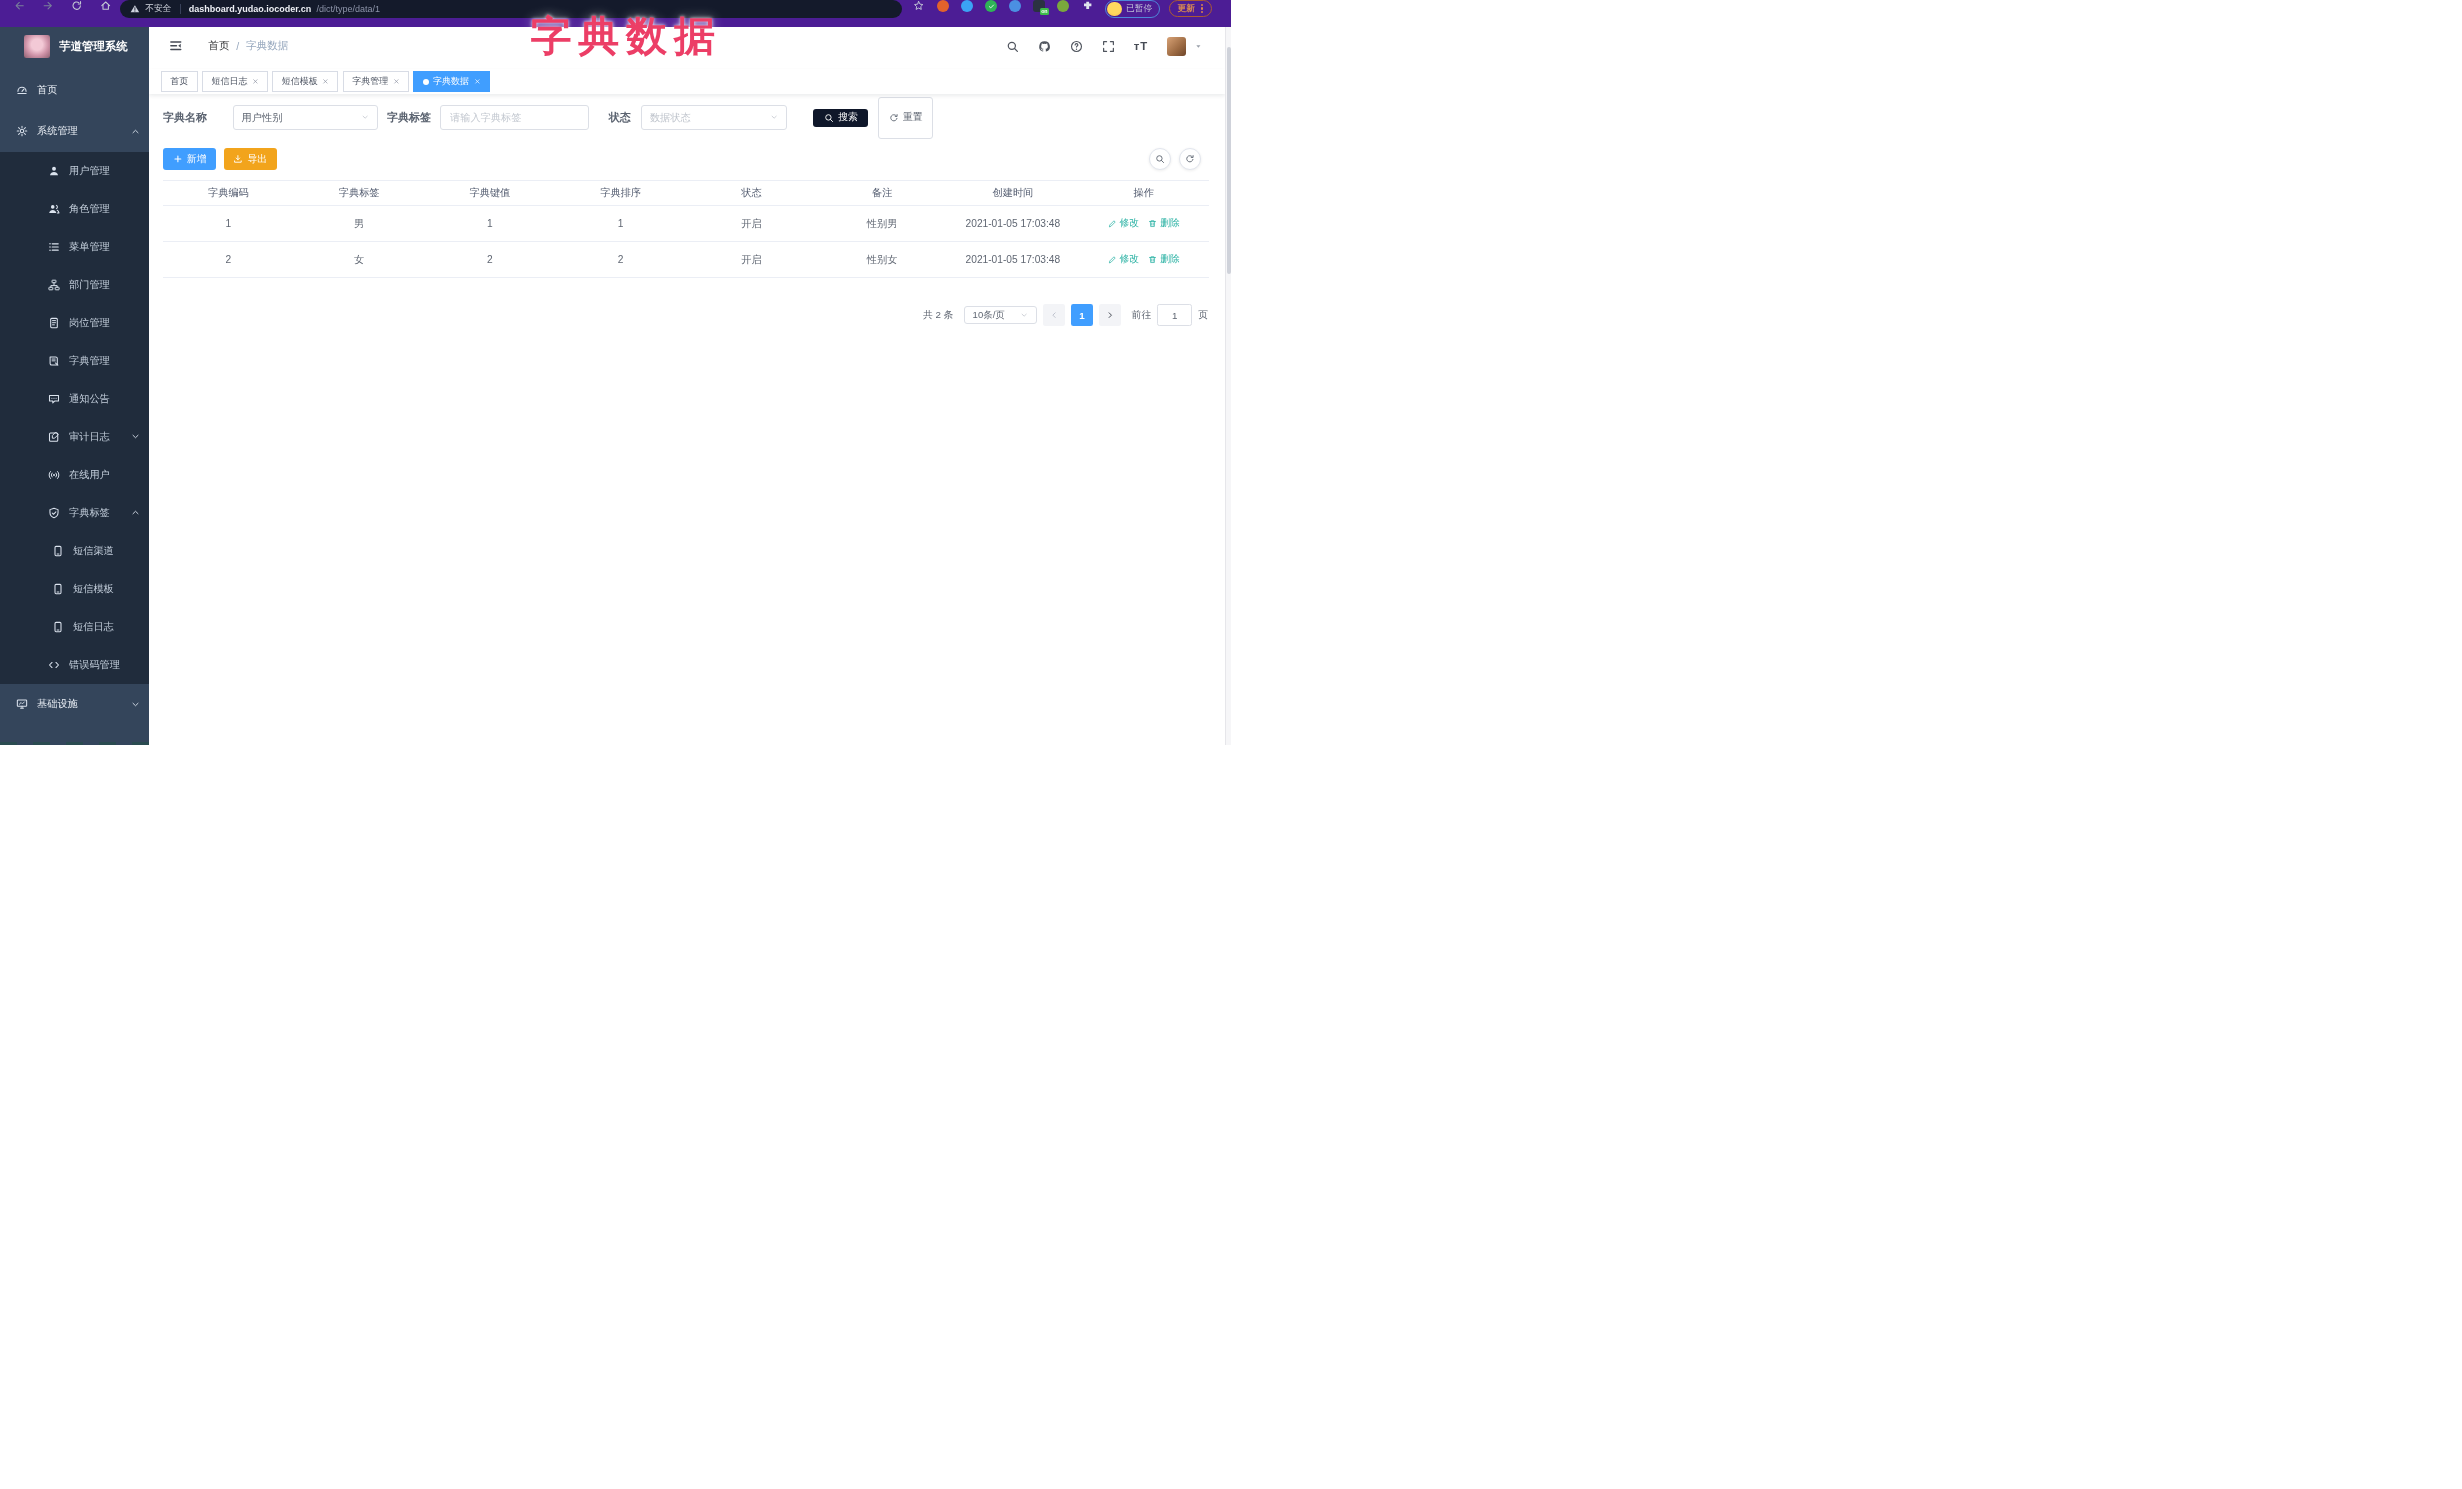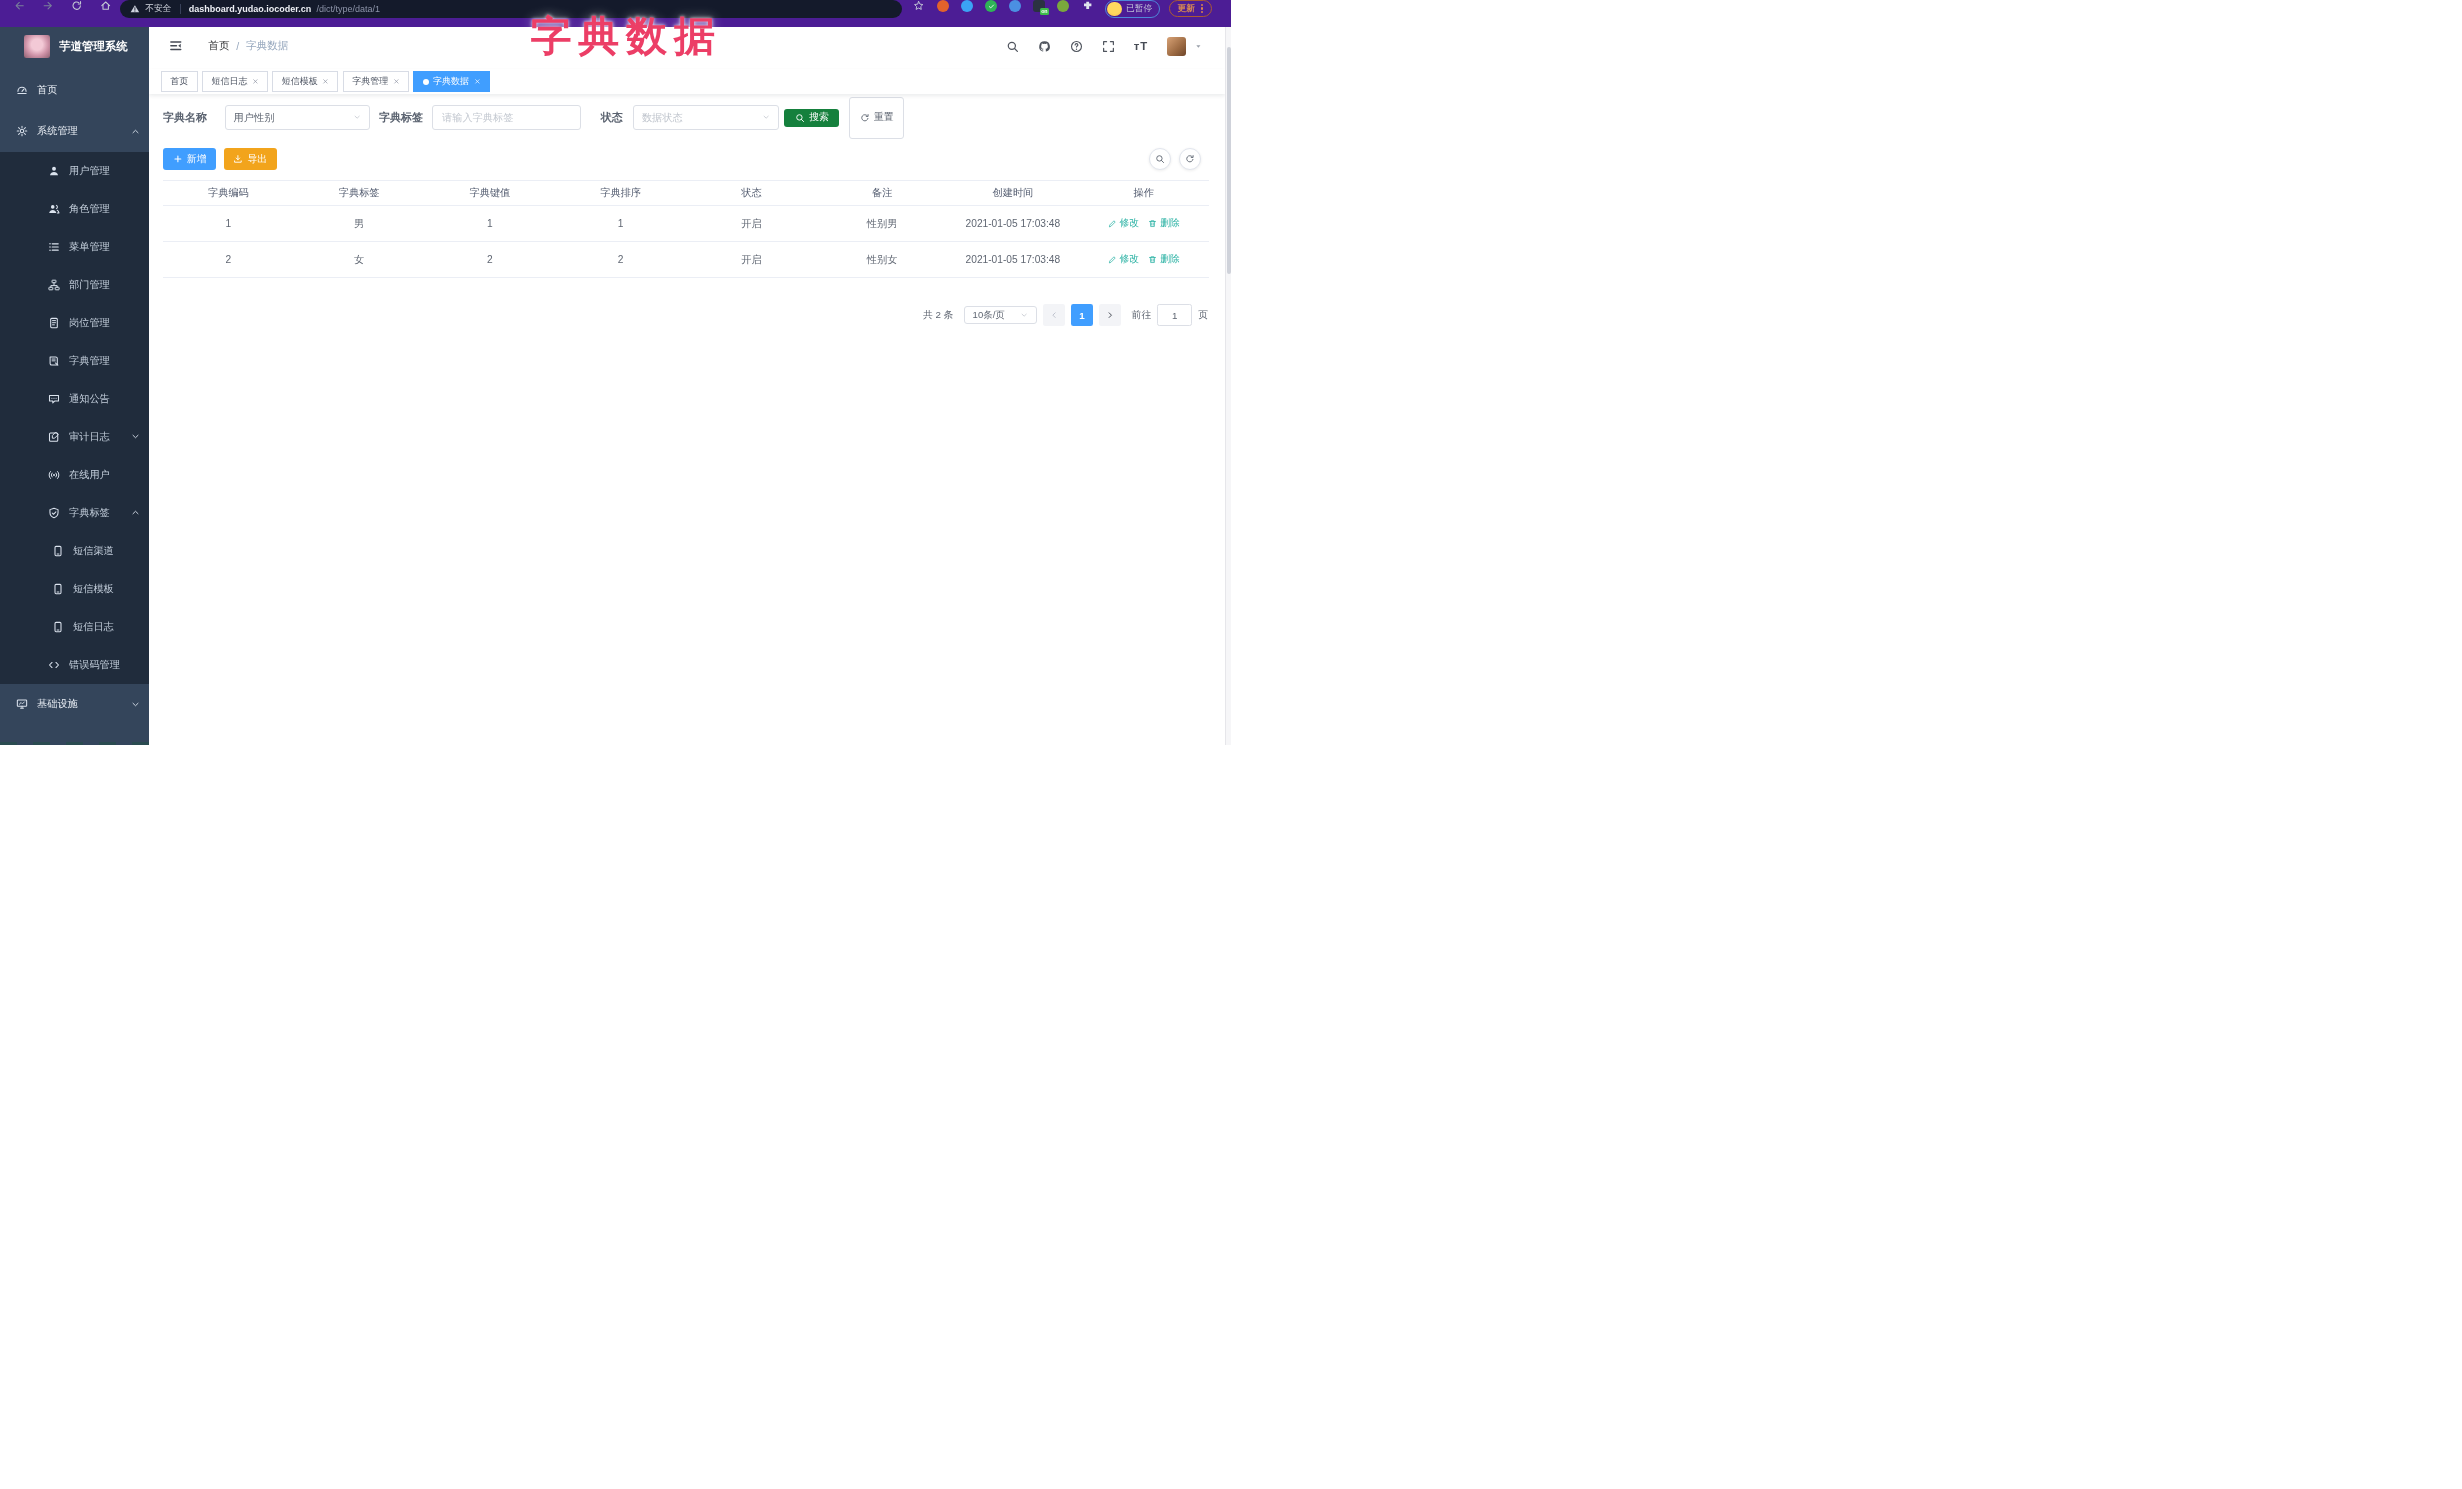--- a/index.html
+++ b/index.html
@@ -71,31 +71,31 @@
 .tab{height:20.5px;display:inline-flex;align-items:center;padding:0 8.3px;border:0.8px solid #d8dce5;font-size:9px;color:#4d5462;background:#fff;cursor:pointer;gap:4.5px;white-space:nowrap}
 .tab-dot{width:6px;height:6px;border-radius:50%;background:#fff;flex:none}
 .tab-close{width:6.8px;height:6.8px;color:#8d93a2}
 .tab.active{background:#409eff;border-color:#409eff;color:#fff}
 .tab.active .tab-close{color:#fff}
 
 
 .filters{position:absolute;left:163px;top:105px;height:25px;display:flex;align-items:center;z-index:4}
 .flabel{font-weight:700;color:#5b6370;font-size:11px;white-space:nowrap}
 .select{height:25px;border:0.8px solid #dcdfe6;border-radius:3px;display:flex;align-items:center;padding:0 7.6px;background:#fff;cursor:pointer}
-.sel1{width:145px;margin-left:18px}
+.sel1{width:145px;margin-left:26px}
 .sel-val{color:#5f6672;font-size:10.2px;flex:1;white-space:nowrap}
 .sel-val.placeholder{color:#bfc4cc}
 .sel-caret{width:8.3px;height:8.3px;color:#c0c4cc;flex:none}
 .ml{margin-left:9px}
 .finput{width:149px;height:25px;margin-left:9px;border:0.8px solid #dcdfe6;border-radius:3px;padding:0 9px;font-size:10.2px;color:#5f6672;outline:none;font-family:inherit}
 .finput::placeholder{color:#c3c8d0}
 .ml2{margin-left:19.7px}
 .sel2{width:146px;margin-left:10.6px}
 .btn{display:inline-flex;align-items:center;justify-content:center;gap:4.5px;border:none;border-radius:3px;font-size:9.8px;cursor:pointer;font-family:inherit;white-space:nowrap}
-.search-btn{width:55px;height:18px;background:#15803d;color:#fff;margin-left:5px}
+.search-btn{width:55px;height:18px;background:#0f172a;color:#fff;margin-left:26px}
 .reset-btn{width:55px;height:42px;background:#fff;color:#5f6672;border:0.8px solid #dcdfe6;margin-left:9.8px}
 .b-ic{width:9.8px;height:9.8px}
 
 
 .toolbar{position:absolute;left:163px;top:148px;display:flex;gap:7.6px;z-index:4}
 .add-btn{width:53px;height:22px;background:#409eff;color:#fff}
 .export-btn{width:53px;height:22px;background:#f2a41c;color:#fff}
 .mini-btns{position:absolute;left:1149px;top:148px;display:flex;gap:8.3px;z-index:4}
 .mini{width:22px;height:22px;border-radius:50%;border:0.8px solid #e2e6ee;box-shadow:0 0.8px 3px rgba(0,0,0,.08);display:flex;align-items:center;justify-content:center;color:#5f6672;background:#fff;cursor:pointer}
 .mini .icon{width:9.8px;height:9.8px}

